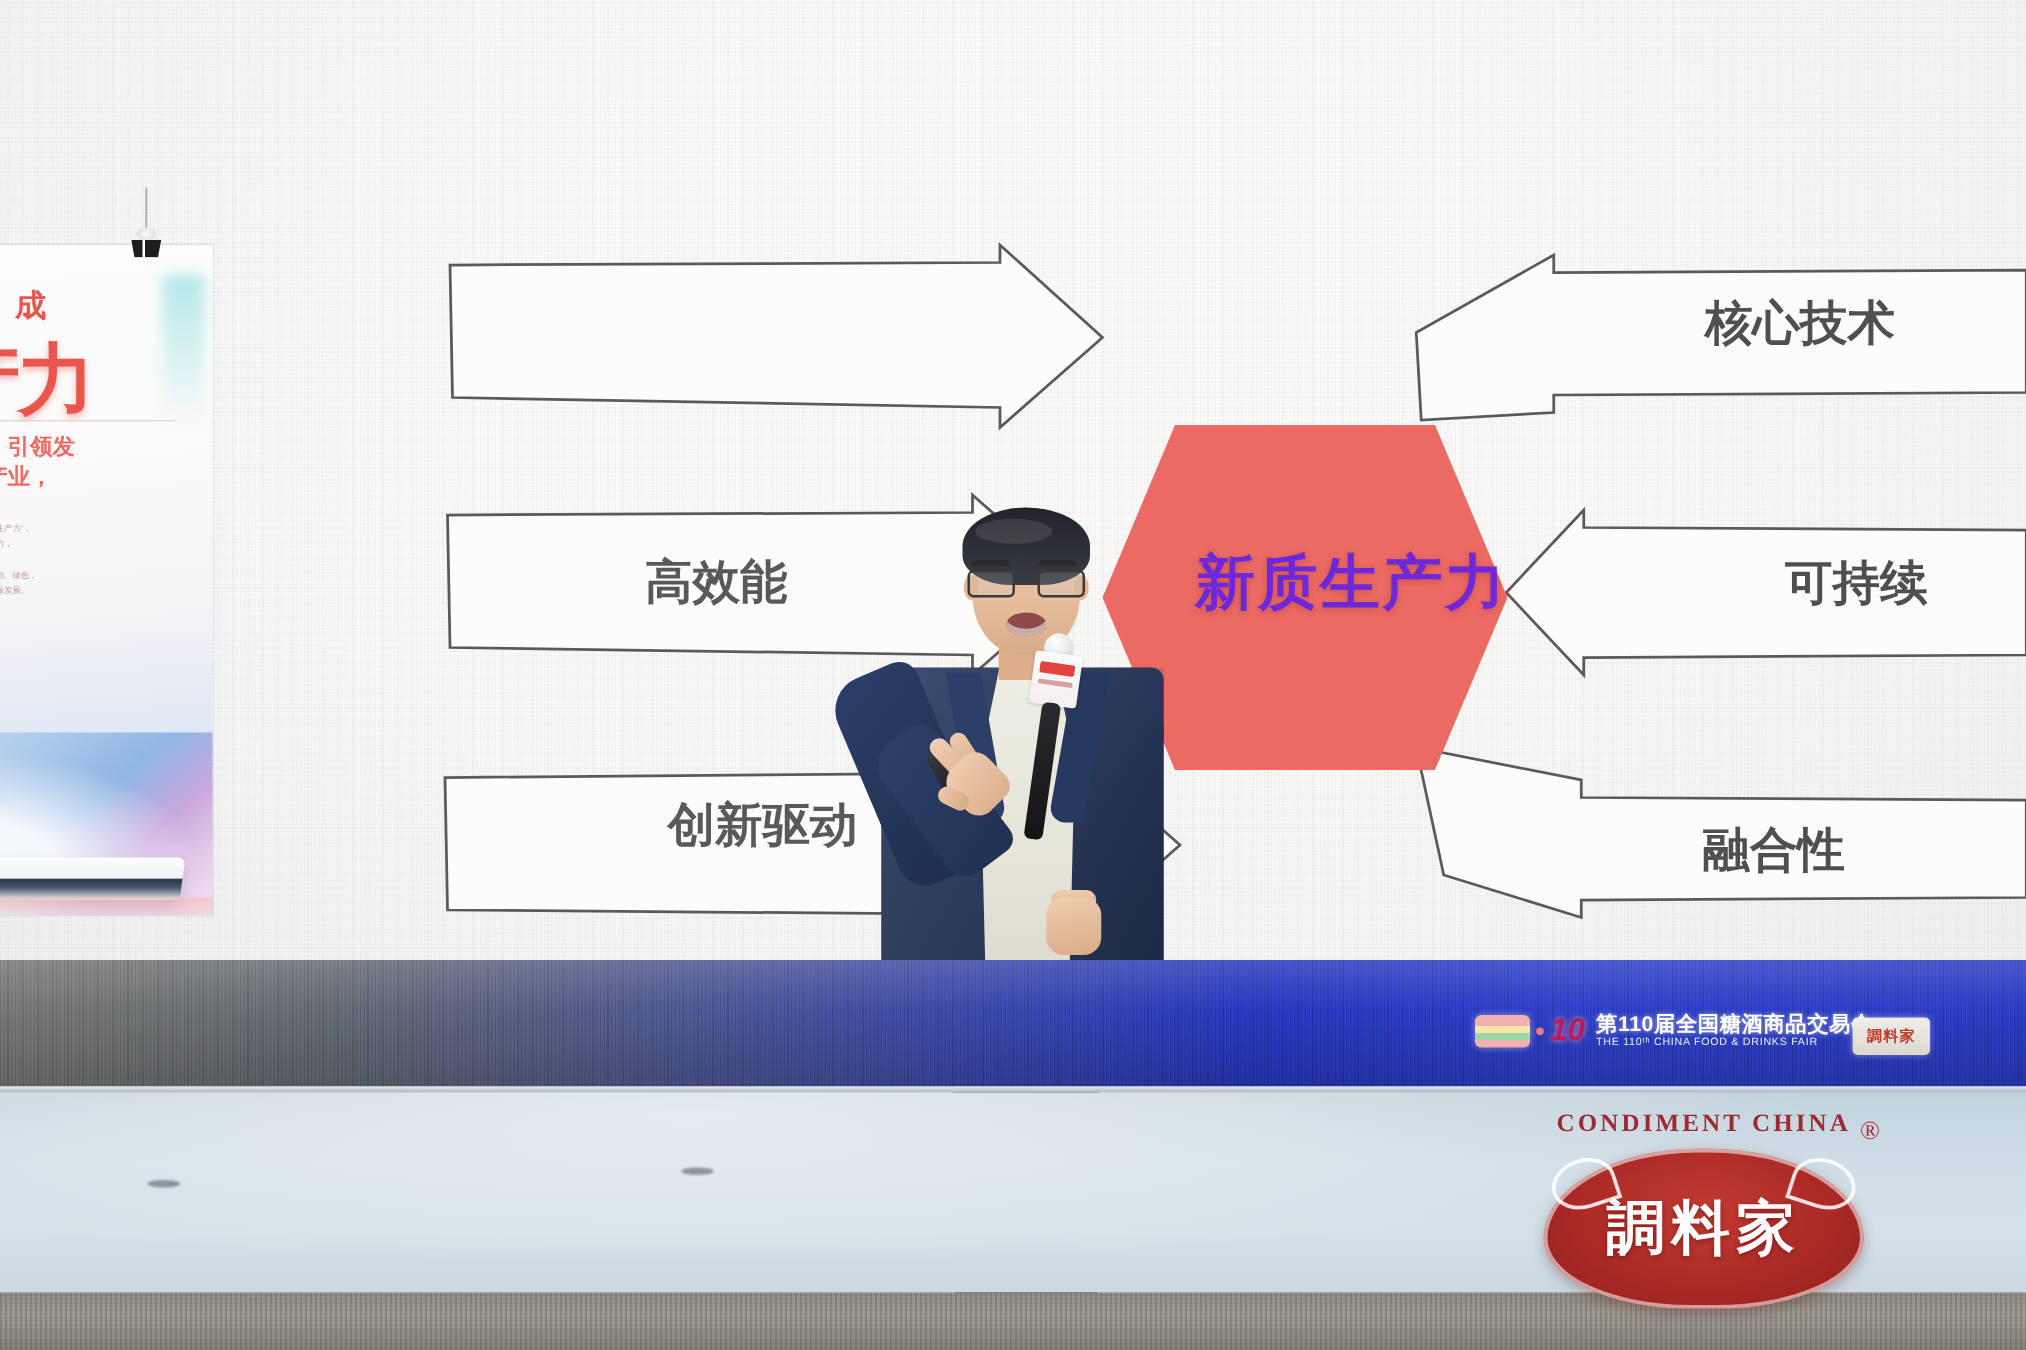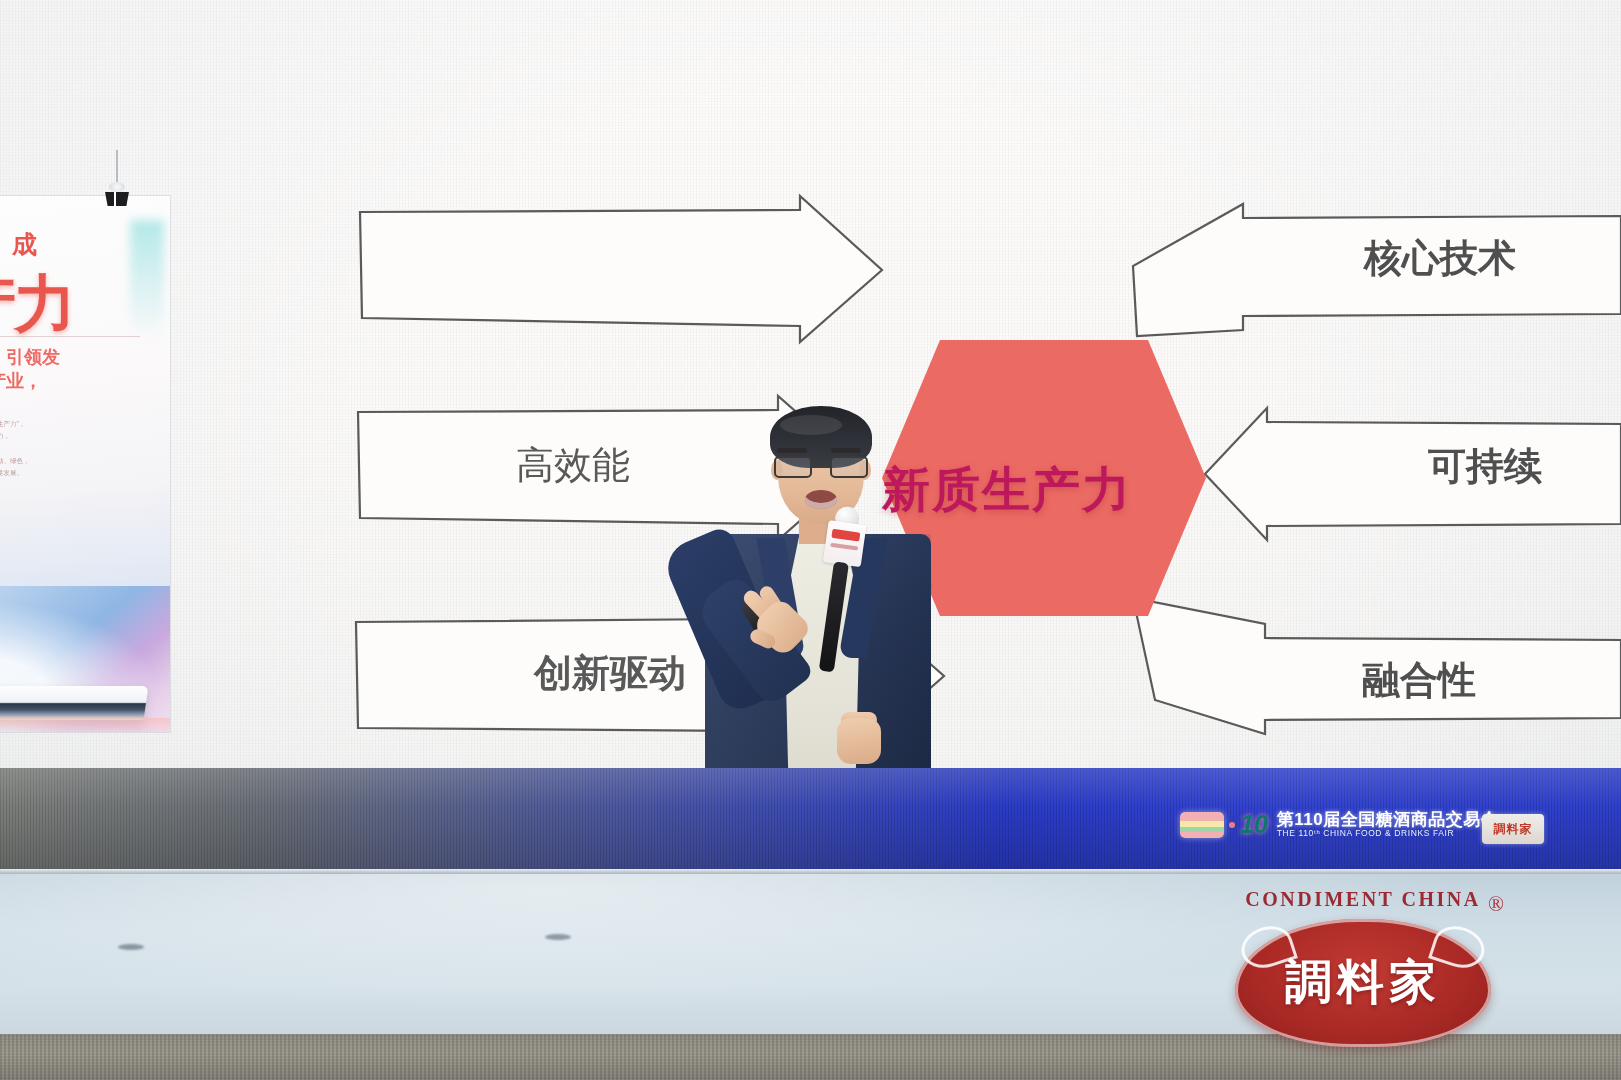--- a/index.html
+++ b/index.html
@@ -132,21 +132,21 @@
 
   
   .fair{
     position:absolute;left:1180px;top:811px;display:flex;align-items:center;gap:9px;
   }
   .fair .mark{display:flex;align-items:center;gap:5px;}
   .fair .m1{width:44px;height:26px;border-radius:5px;
     background:linear-gradient(180deg,#f3b0b2 0 34%,#f6e8a8 34% 56%,#9fd6a7 56% 78%,#f3b0b2 78% 100%);
     box-shadow:0 0 6px rgba(255,255,255,.45);}
   .fair .dot{width:6px;height:6px;border-radius:50%;background:#f07a82;}
-  .fair .m2{font-size:25px;font-weight:bold;color:#0f766e;font-style:italic;line-height:1;
+  .fair .m2{font-size:25px;font-weight:bold;color:#be185d;font-style:italic;line-height:1;
     text-shadow:0 0 5px rgba(255,160,170,.8);}
   .fair .txt{line-height:1.08;}
   .fair .cn{font-size:17px;font-weight:bold;color:#fff;letter-spacing:.5px;white-space:nowrap;
     text-shadow:0 0 4px rgba(255,255,255,.6);}
   .fair .en{font-size:8.5px;font-weight:normal;color:#eaf0ff;letter-spacing:.6px;white-space:nowrap;}
   .fair-right{
     position:absolute;left:1482px;top:814px;width:62px;height:30px;border-radius:4px;
     background:linear-gradient(180deg,#f0eeea,#dcd6cf);
     display:flex;align-items:center;justify-content:center;
     font-size:12px;font-weight:bold;color:#c0392b;letter-spacing:1px;
@@ -296,29 +296,29 @@
 
     <g fill="#fdfcfb" stroke="#5a5a5a" stroke-width="2.2" stroke-linejoin="miter">
       <polygon points="1621,216 1243,218 1243,204 1133,266 1137,336 1243,330 1243,316 1621,314"></polygon>
       <polygon points="1621,424 1267,422 1267,408 1205,474 1267,540 1267,526 1621,524"></polygon>
       <polygon points="1621,640 1265,638 1265,624 1133,598 1155,700 1265,734 1265,720 1621,718"></polygon>
     </g>
 
     <polygon points="940,340 1148,340 1206,478 1148,616 940,616 882,478" fill="#ec6a64"></polygon>
   </svg>
 
-  <div style="position:absolute;left:516px;top:440px;font-size:38px;font-weight:normal;color:#595959;white-space:nowrap;">高效能</div>
-  <div style="position:absolute;left:534px;top:648px;font-size:38px;font-weight:bold;color:#595959;white-space:nowrap;">创新驱动</div>
+  <div style="position:absolute;left:516px;top:440px;font-size:38px;font-weight:bold;color:#595959;white-space:nowrap;">高效能</div>
+  <div style="position:absolute;left:534px;top:635px;font-size:38px;font-weight:bold;color:#595959;white-space:nowrap;">创新驱动</div>
 
   <div style="position:absolute;left:1364px;top:233px;font-size:38px;font-weight:bold;color:#4f4f4f;white-space:nowrap;">核心技术</div>
   <div style="position:absolute;left:1428px;top:441px;font-size:38px;font-weight:bold;color:#4f4f4f;white-space:nowrap;">可持续</div>
   <div style="position:absolute;left:1362px;top:655px;font-size:38px;font-weight:bold;color:#4f4f4f;white-space:nowrap;">融合性</div>
 
-  <div style="position:absolute;left:882px;top:458px;width:324px;text-align:left;
-              font-size:48px;font-weight:bold;color:#be185d;letter-spacing:2px;white-space:nowrap;
+  <div style="position:absolute;left:882px;top:434px;width:324px;text-align:right;
+              font-size:48px;font-weight:bold;color:#6d28d9;letter-spacing:2px;white-space:nowrap;
               text-shadow:0 2px 6px rgba(150,40,40,.35);">新质生产力</div>
 
   <div class="person">
 
     <div class="p-armR"></div>
     <div class="p-jacket"></div>
     <div class="p-shirt"></div>
     <div class="p-lapelL"></div>
     <div class="p-lapelR"></div>
     <div class="p-neck"></div>

